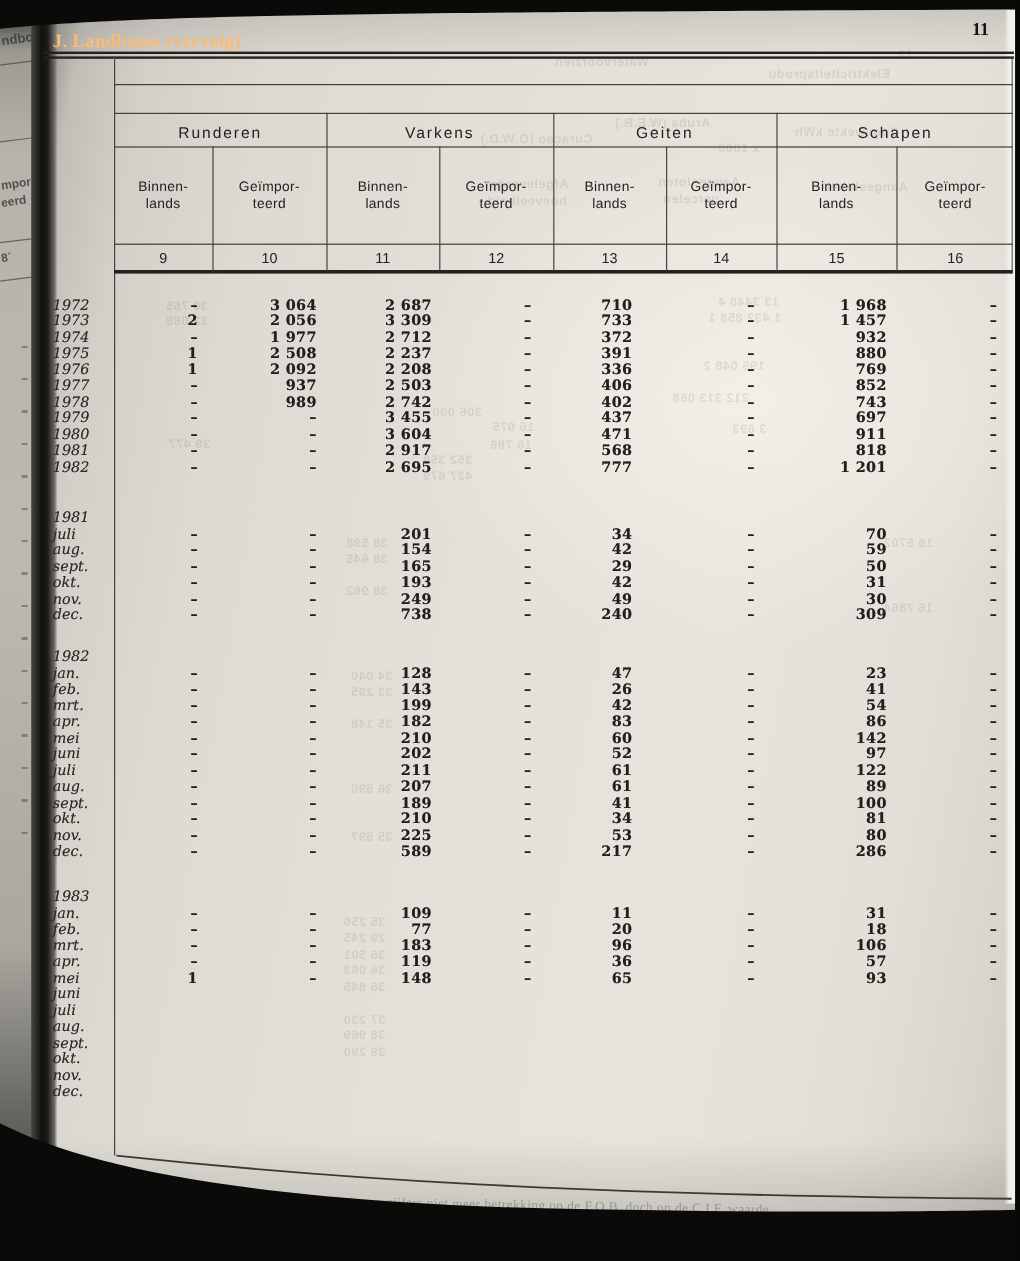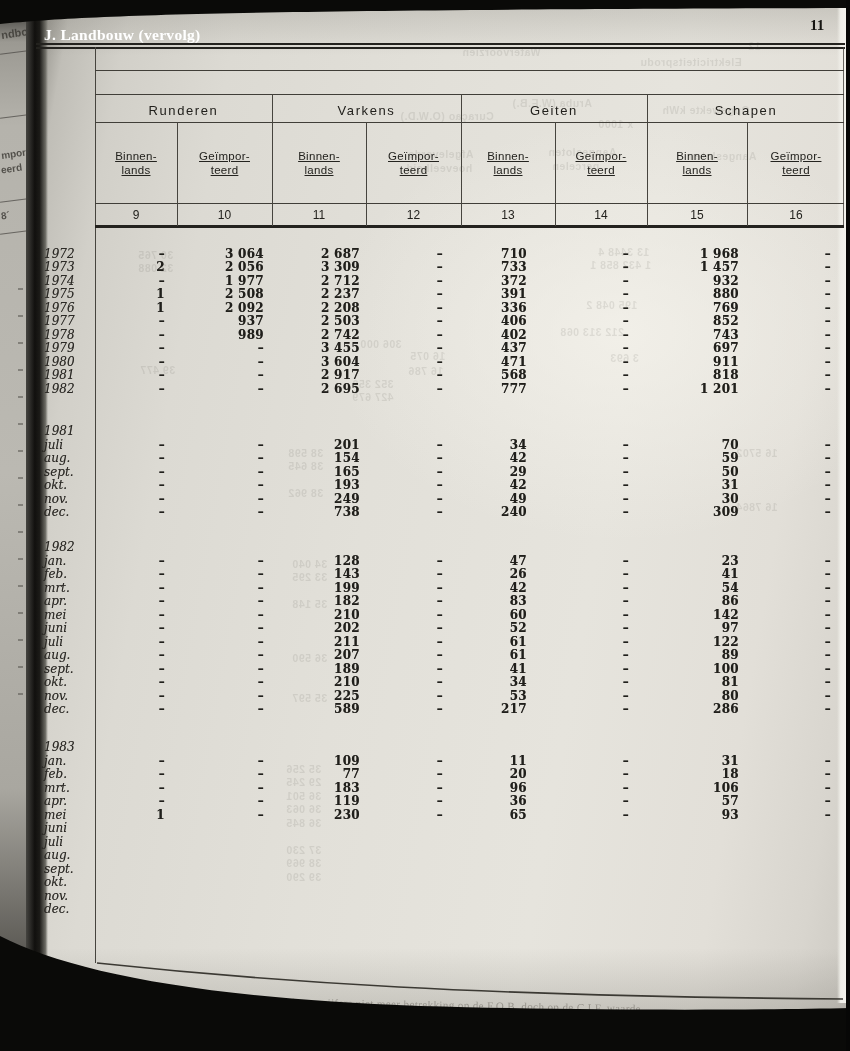--- a/index.html
+++ b/index.html
@@ -31,30 +31,30 @@
   
   #ghosts{position:absolute;inset:0;z-index:2;pointer-events:none;}
   .ghost{position:absolute;color:#5d5b53;opacity:.13;font:600 10.5px "Liberation Sans",sans-serif;
     transform:scaleX(-1);white-space:nowrap;filter:blur(.3px);letter-spacing:.5px;}
   
   #content{position:absolute;inset:0;z-index:3;color:#24231f;}
   .hline{position:absolute;background:#403e38;height:1px;}
   .vline{position:absolute;background:#46443e;width:1px;}
   .rule-heavy{position:absolute;background:#23221e;}
   .title{position:absolute;left:44px;top:26px;font:bold 15.5px "Liberation Serif",serif;
-    letter-spacing:.3px;color:#ffffff;}
+    letter-spacing:.3px;color:#fdba74;}
   .pageno{position:absolute;left:810px;top:17px;font:bold 15px "Liberation Serif",serif;color:#161512;}
   .hdr-center{position:absolute;left:95px;width:749px;text-align:center;font:13px "Liberation Sans",sans-serif;
     letter-spacing:.8px;color:#22211d;}
   #group-row{position:absolute;left:95px;top:98px;width:750px;height:24px;display:grid;
     grid-template-columns:177px 189px 186px 198px;}
   .gcell{display:flex;align-items:center;justify-content:center;font:13px "Liberation Sans",sans-serif;
     letter-spacing:1.6px;color:#22211d;}
   #subcol-row{position:absolute;left:95px;top:123px;width:750px;height:80px;display:grid;
-    grid-template-columns:82px 95px 94px 95px 94px 92px 100px 98px;text-decoration:underline;}
+    grid-template-columns:82px 95px 94px 95px 94px 92px 100px 98px;}
   .scell{display:flex;align-items:center;justify-content:center;text-align:center;
     font:11.5px "Liberation Sans",sans-serif;line-height:14px;letter-spacing:.3px;color:#23221e;}
   #colnum-row{position:absolute;left:95px;top:203px;width:750px;height:23px;display:grid;
     grid-template-columns:82px 95px 94px 95px 94px 92px 100px 98px;}
   .ncell{display:flex;align-items:center;justify-content:center;font:12px "Liberation Sans",sans-serif;color:#23221e;}
   #table-body{position:absolute;left:42px;top:0;width:803px;}
   .section{position:absolute;left:0;width:803px;}
   .row{display:grid;grid-template-columns:53px 82px 95px 94px 95px 94px 92px 100px 98px;
     height:13.5px;align-items:baseline;}
   .lab{font:italic 12px "DejaVu Serif",serif;color:#2c2a26;padding-left:2px;
@@ -566,21 +566,21 @@
             <div class="val c3">–</div>
             <div class="val c4">36</div>
             <div class="val c5">–</div>
             <div class="val c6">57</div>
             <div class="val c7">–</div>
           </div>
           <div class="row">
             <div class="lab">mei</div>
             <div class="val c0">1</div>
             <div class="val c1">–</div>
-            <div class="val c2">230</div>
+            <div class="val c2">148</div>
             <div class="val c3">–</div>
             <div class="val c4">65</div>
             <div class="val c5">–</div>
             <div class="val c6">93</div>
             <div class="val c7">–</div>
           </div>
           <div class="row">
             <div class="lab">juni</div>
             <div class="val c0"></div>
             <div class="val c1"></div>

